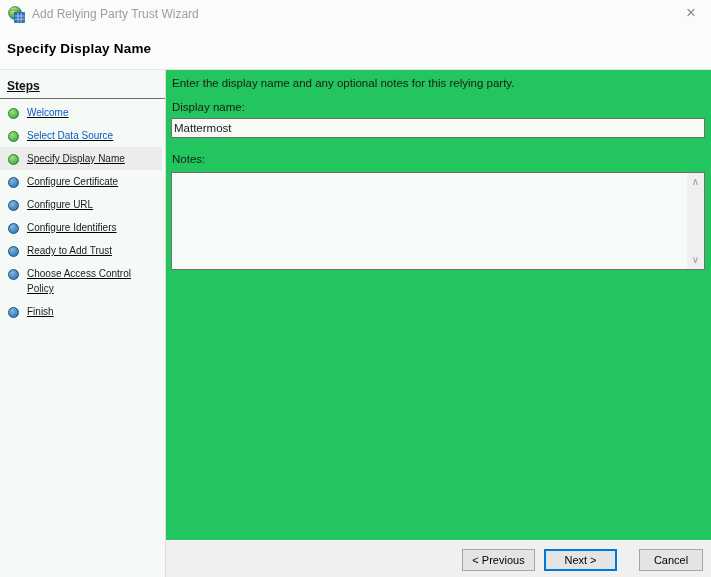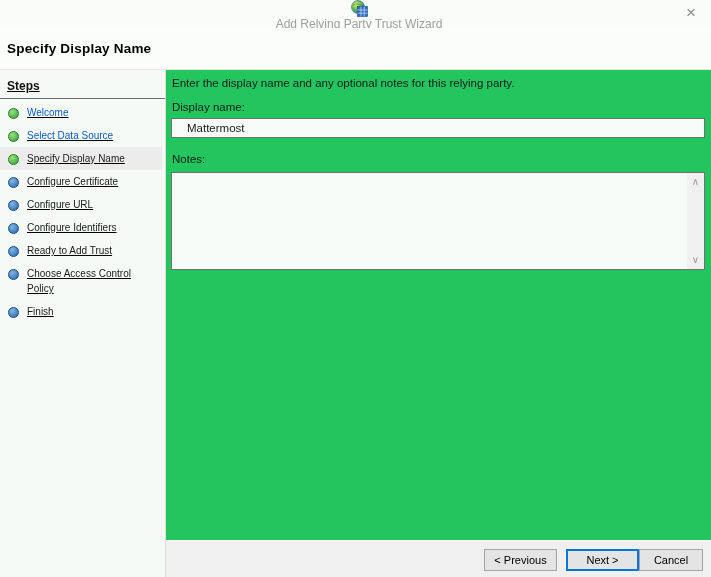--- a/index.html
+++ b/index.html
@@ -1,20 +1,20 @@
 <!DOCTYPE html>
 <html><head>
 <meta charset="utf-8">
 <style>
   html,body{margin:0;padding:0;}
   body{font-family:"Liberation Sans",sans-serif;-webkit-font-smoothing:antialiased;}
   .window{position:relative;width:711px;height:577px;background:#fafcfa;overflow:hidden;}
 
   
-  .titlebar{position:absolute;left:0;top:0;width:711px;height:28px;background:#fafcfa;display:flex;align-items:center;flex-direction:column;}
+  .titlebar{position:absolute;left:0;top:0;width:711px;height:28px;background:#fafcfa;display:flex;align-items:center;}
   .app-icon{margin-left:8px;width:17px;height:17px;flex:none;}
   .title-text{margin-left:7px;font-size:12px;color:#9e9e9e;white-space:nowrap;}
   .close-btn{position:absolute;right:9px;top:2px;width:22px;height:22px;line-height:22px;text-align:center;font-size:17px;color:#8b8b8b;cursor:default;background:transparent;border:none;padding:0;font-family:"Liberation Sans",sans-serif;}
 
   
   .headerband{position:absolute;left:0;top:28px;width:711px;height:42px;background:#fbfdfb;display:flex;align-items:center;box-sizing:border-box;border-bottom:1px solid #e6e6e6;}
   .page-title{margin-left:7px;font-size:13.5px;font-weight:bold;color:#000;letter-spacing:.2px;}
 
   
   .sidebar{position:absolute;left:0;top:70px;width:166px;height:507px;background:#f6faf6;border-right:1px solid #dcdcdc;box-sizing:border-box;text-decoration:underline;}
@@ -27,35 +27,35 @@
   .bullet.upcoming{background:radial-gradient(circle at 35% 30%,#85b6e0,#1f66b4);border:1px solid #174e82;}
   .step-label{margin-left:8px;font-size:10px;line-height:15px;color:#1b1b1b;}
   .step.done .step-label{color:#0a5bc4;}
 
   
   .main{position:absolute;left:166px;top:70px;width:545px;height:507px;background:#22c55e;}
   .instruction{position:absolute;left:6px;top:7px;font-size:11.5px;color:#1b1b1b;}
   .field-label{position:absolute;font-size:11.5px;color:#1b1b1b;}
   .lbl-display{left:6px;top:31px;}
   .lbl-notes{left:6px;top:83px;}
-  .display-input{position:absolute;left:5px;top:48px;width:534px;height:20px;box-sizing:border-box;border:1px solid #707070;background:#f7fbf7;font-family:"Liberation Sans",sans-serif;font-size:11.5px;padding:0 15px;color:#1b1b1b;outline:none;}
+  .display-input{position:absolute;left:5px;top:48px;width:534px;height:20px;box-sizing:border-box;border:1px solid #707070;background:#f7fbf7;font-family:"Liberation Sans",sans-serif;font-size:11.5px;padding:0 2px;color:#1b1b1b;outline:none;}
   .notes-box{position:absolute;left:5px;top:102px;width:534px;height:98px;box-sizing:border-box;border:1px solid #707070;background:#f7fbf7;}
   .notes-textarea{position:absolute;left:0;top:0;width:514px;height:96px;border:none;background:transparent;resize:none;outline:none;font-family:"Liberation Sans",sans-serif;font-size:11.5px;padding:2px 3px;box-sizing:border-box;color:#1b1b1b;}
   .notes-scrollbar{position:absolute;right:0;top:0;width:17px;height:96px;background:#f0f0f0;}
   .scroll-arrow{position:absolute;left:0;width:17px;height:14px;line-height:14px;text-align:center;color:#9a9a9a;font-size:10px;cursor:default;}
   .scroll-up{top:2px;}
   .scroll-down{bottom:2px;}
 
   
   .footer-divider{position:absolute;left:0;bottom:36px;width:545px;height:1px;background:#ffffff;}
   .footer{position:absolute;left:0;bottom:0;width:545px;height:36px;box-sizing:border-box;display:flex;justify-content:flex-end;align-items:flex-start;padding-top:8px;background:#f0f0f0;}
   .btn{height:22px;box-sizing:border-box;font-family:"Liberation Sans",sans-serif;font-size:11px;color:#000;background:#e4e4e4;border:1px solid #a5a5a5;padding:0;cursor:default;}
   .btn-previous{width:73px;}
   .btn-next{width:73px;margin-left:9px;border:2px solid #0078d7;}
-  .btn-cancel{width:64px;margin-right:8px;}
+  .btn-cancel{width:64px;margin-left:22px;margin-right:8px;}
 </style>
 </head>
 <body>
 
 <div class="window">
 
   <div class="titlebar">
     <svg class="app-icon" viewBox="0 0 17 17">
       <defs>
         <radialGradient id="globeG" cx="35%" cy="30%" r="80%">

